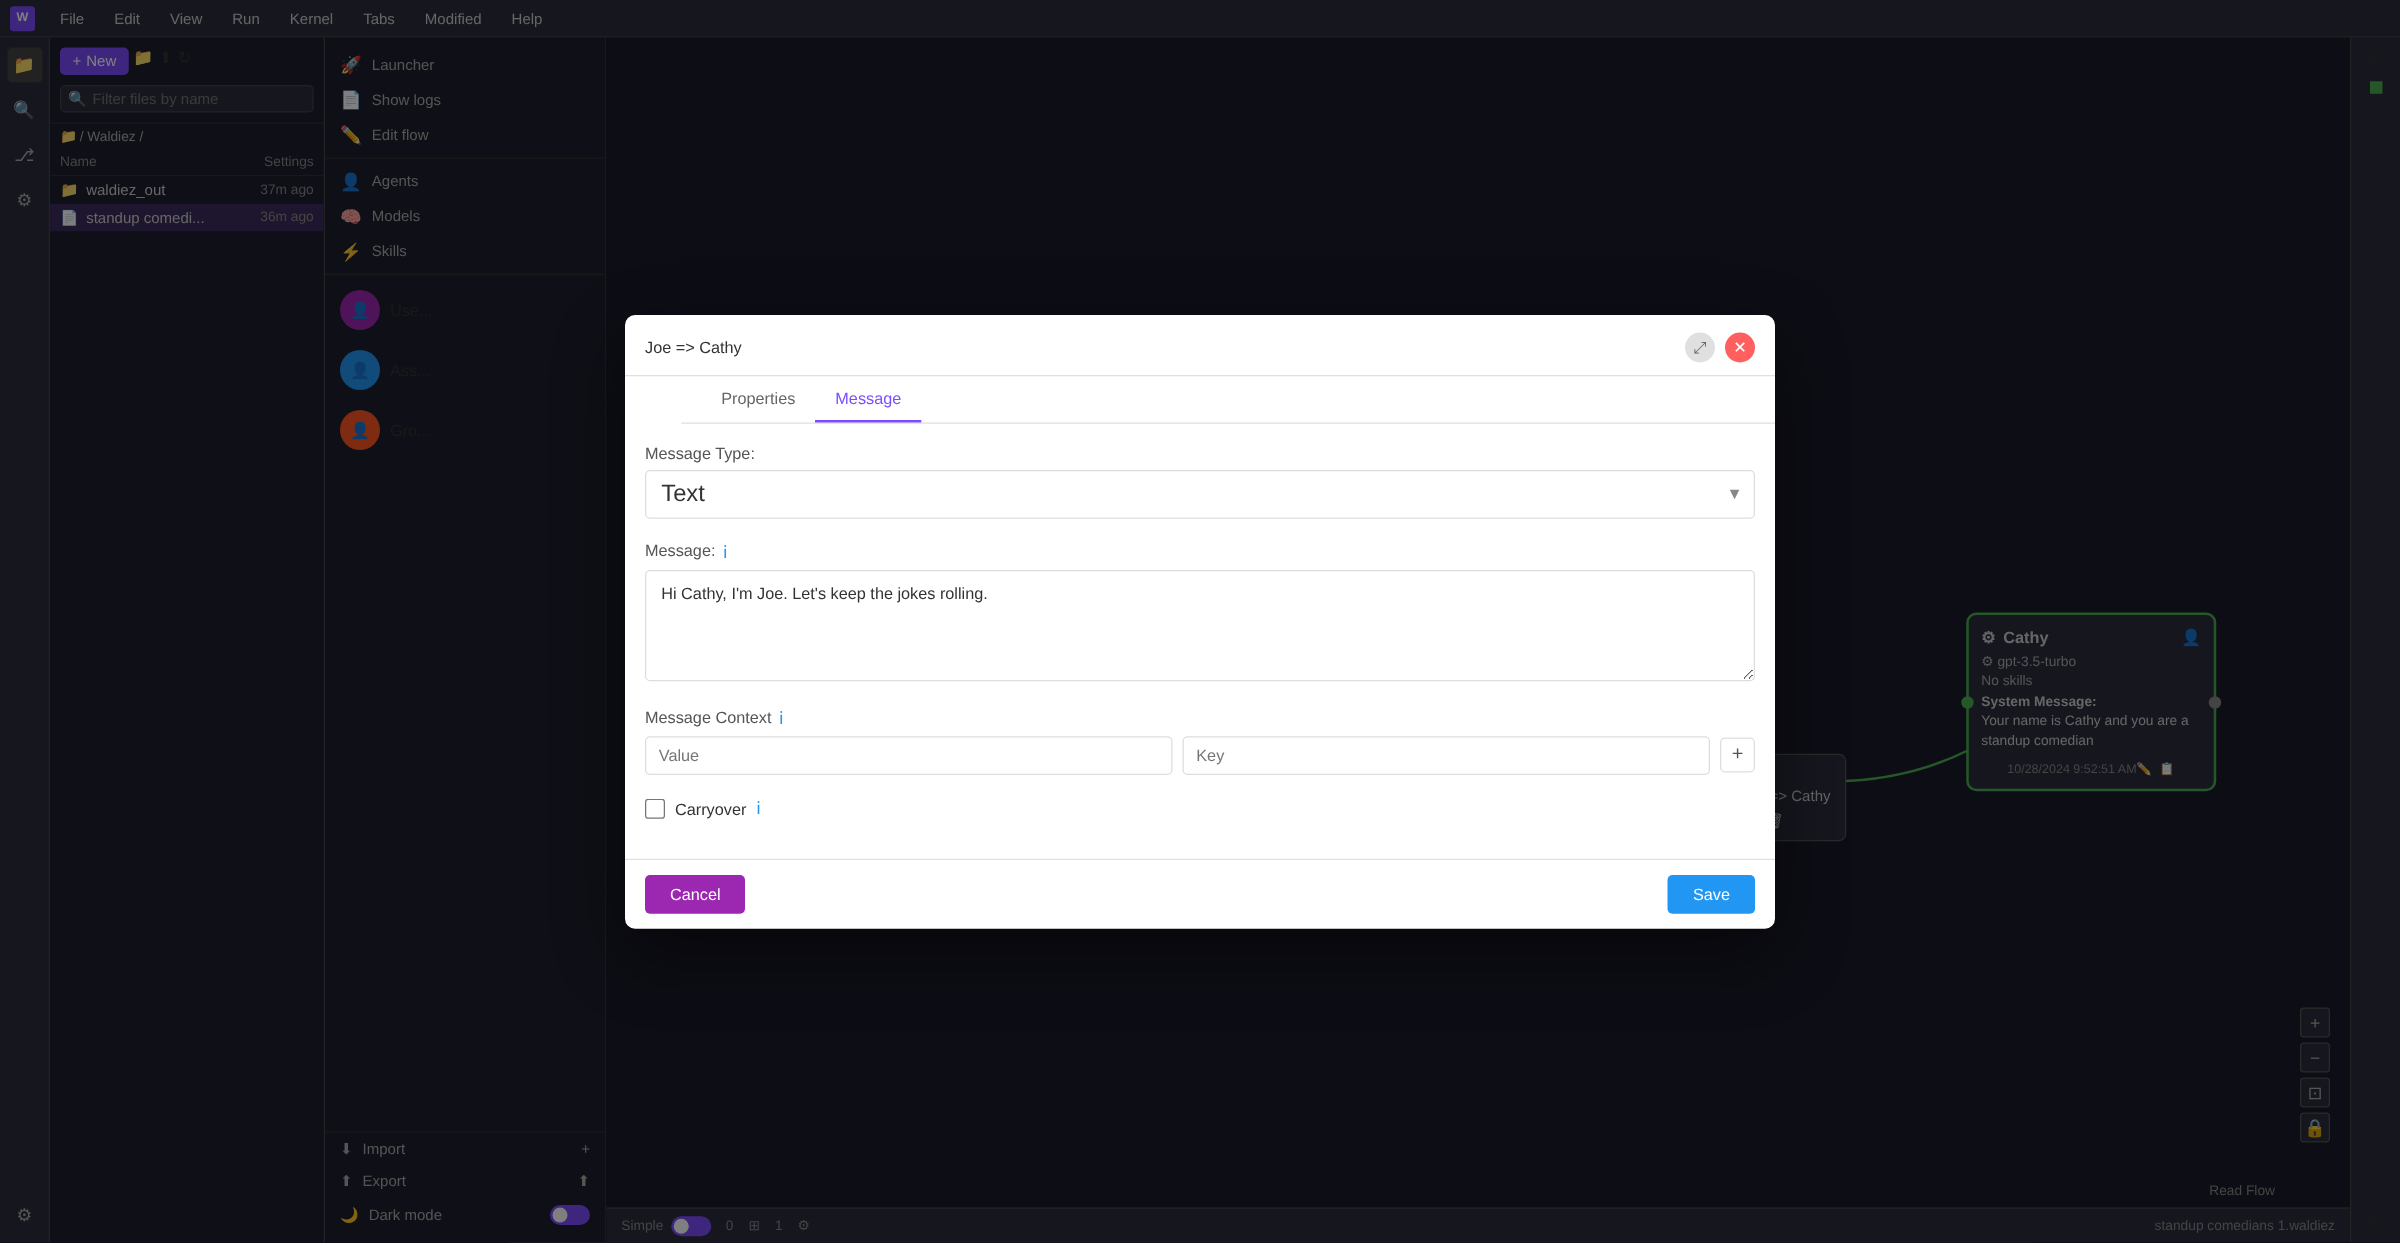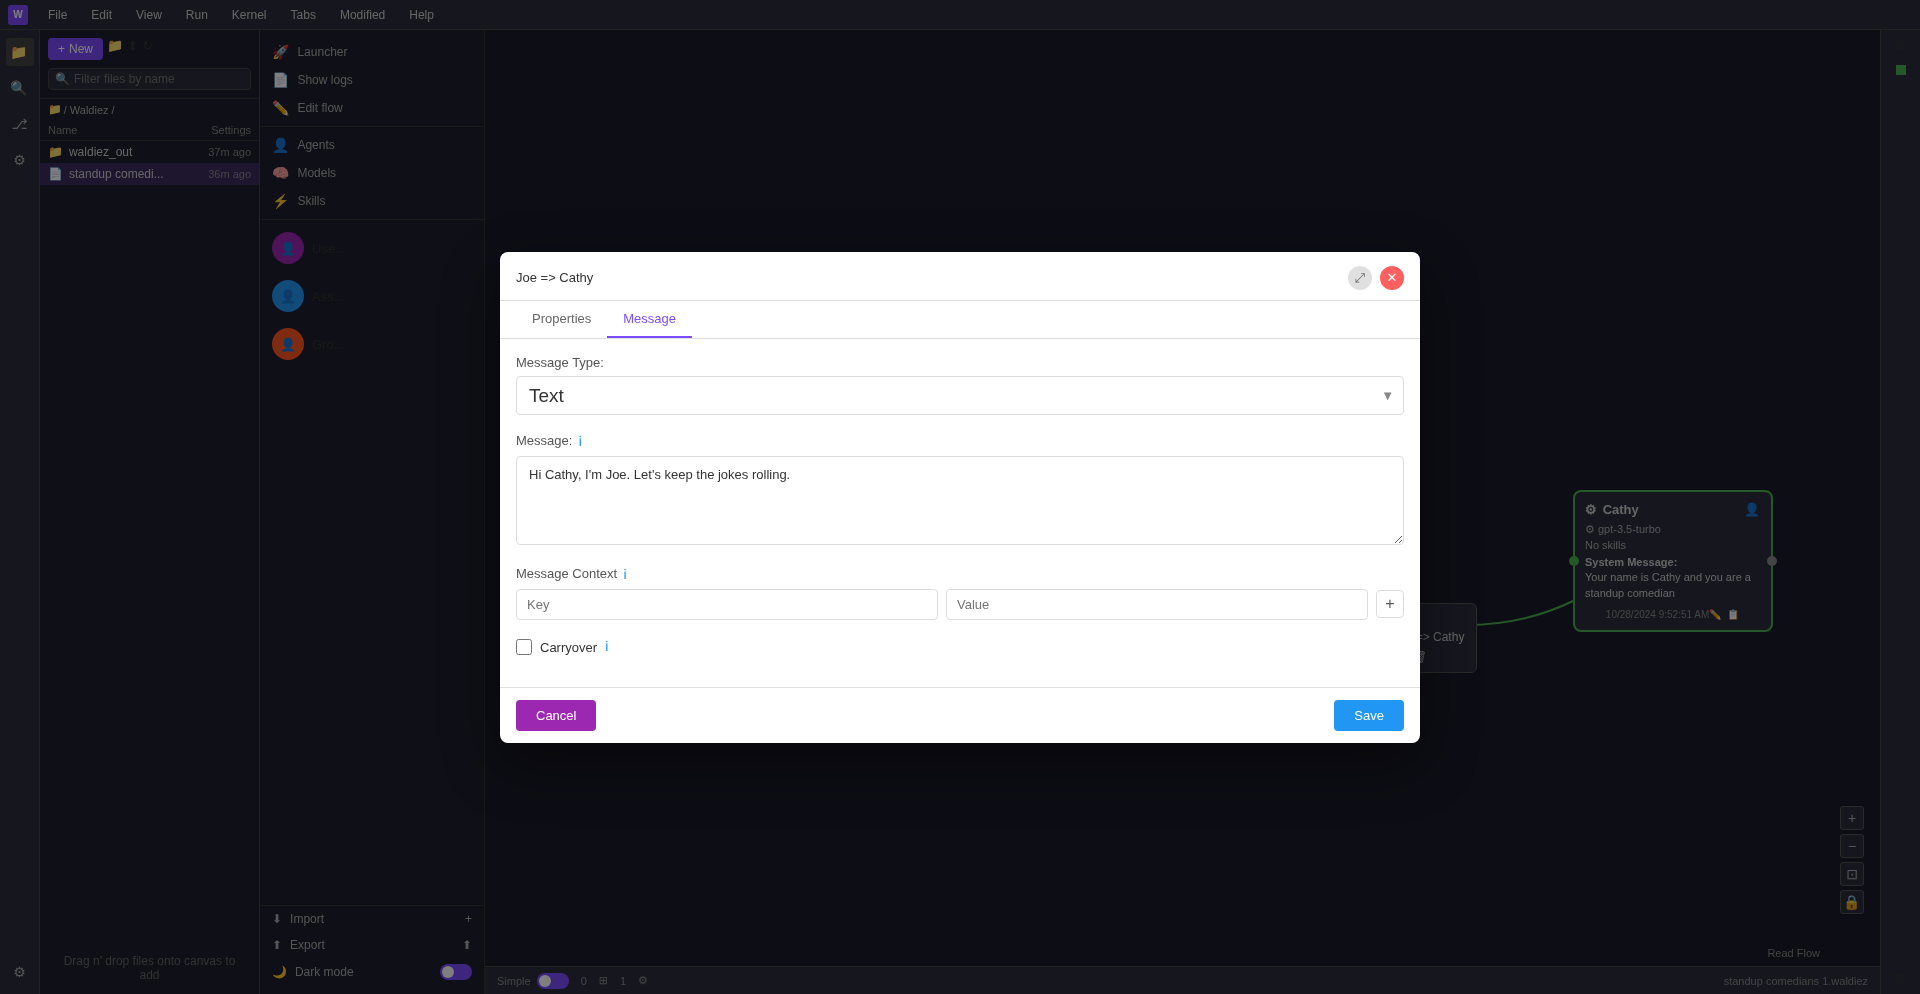--- a/index.html
+++ b/index.html
@@ -80,21 +80,21 @@
     .overlay { position: fixed; top: 0; left: 0; width: 100%; height: 100%; background: rgba(0,0,0,0.5); z-index: 100; display: flex; align-items: center; justify-content: center; }
 
     
     .modal { background: white; border-radius: 8px; width: 920px; max-height: 80vh; overflow: visible; box-shadow: 0 20px 60px rgba(0,0,0,0.5); }
     .modal-header { display: flex; align-items: center; justify-content: space-between; padding: 14px 16px 10px; border-bottom: 1px solid #e0e0e0; }
     .modal-header-actions { display: flex; gap: 8px; }
     .modal-header-btn { width: 24px; height: 24px; border-radius: 50%; border: none; cursor: pointer; display: flex; align-items: center; justify-content: center; font-size: 13px; }
     .modal-header-btn.expand { background: #e0e0e0; color: #666; }
     .modal-header-btn.close { background: #ff5f5f; color: white; }
 
-    .modal-tabs { display: flex; border-bottom: 1px solid #e0e0e0; padding: 0 16px; }
+    .modal-tabs { display: flex; border-bottom: 1px solid #e0e0e0; padding: 0 16px; margin-left: 45px; }
     .modal-tab { padding: 10px 16px; cursor: pointer; font-size: 13px; color: #666; border-bottom: 2px solid transparent; }
     .modal-tab.active { color: #7c4dff; border-bottom-color: #7c4dff; font-weight: 500; }
 
     .modal-body { padding: 16px; }
 
     .form-group { margin-bottom: 16px; }
     .form-label { font-size: 13px; color: #555; margin-bottom: 6px; display: flex; align-items: center; gap: 6px; }
     .form-label .info-icon { color: #2196f3; font-size: 14px; cursor: pointer; }
     .form-select-wrapper { position: relative; }
     .form-select { width: 100%; padding: 8px 32px 8px 12px; border: 1px solid #ddd; border-radius: 4px; font-size: 19px; color: #333; background: white; appearance: none; cursor: pointer; }
@@ -178,21 +178,20 @@
         <span class="file-time">37m ago</span>
       </div>
       <div class="file-item active">
         <div class="file-name">
           <span>📄</span>
           <span>standup comedi...</span>
         </div>
         <span class="file-time">36m ago</span>
       </div>
     </div>
-    <div class="drag-hint">Drag n' drop files onto canvas to add</div>
   </div>
 
   <div class="side-nav">
     <div class="side-nav-item">
       <span class="nav-icon">🚀</span>
       <span>Launcher</span>
     </div>
     <div class="side-nav-item">
       <span class="nav-icon">📄</span>
       <span>Show logs</span>
@@ -388,22 +387,22 @@
         </div>
         <textarea class="form-textarea" style="">Hi Cathy, I'm Joe. Let's keep the jokes rolling.</textarea>
       </div>
 
       <div class="form-group">
         <div class="form-label">
           <span>Message Context</span>
           <span class="info-icon">ℹ</span>
         </div>
         <div class="context-row">
+          <input type="text" class="context-input" placeholder="Value" style="">
           <input type="text" class="context-input" placeholder="Key" style="">
-          <input type="text" class="context-input" placeholder="Value" style="">
           <button class="context-add-btn">+</button>
         </div>
       </div>
 
       <div class="carryover-row">
         <input type="checkbox" class="carryover-checkbox" style="">
         <span>Carryover</span>
         <span class="info-icon" style="color:#2196f3; font-size:14px;">ℹ</span>
       </div>
     </div>

